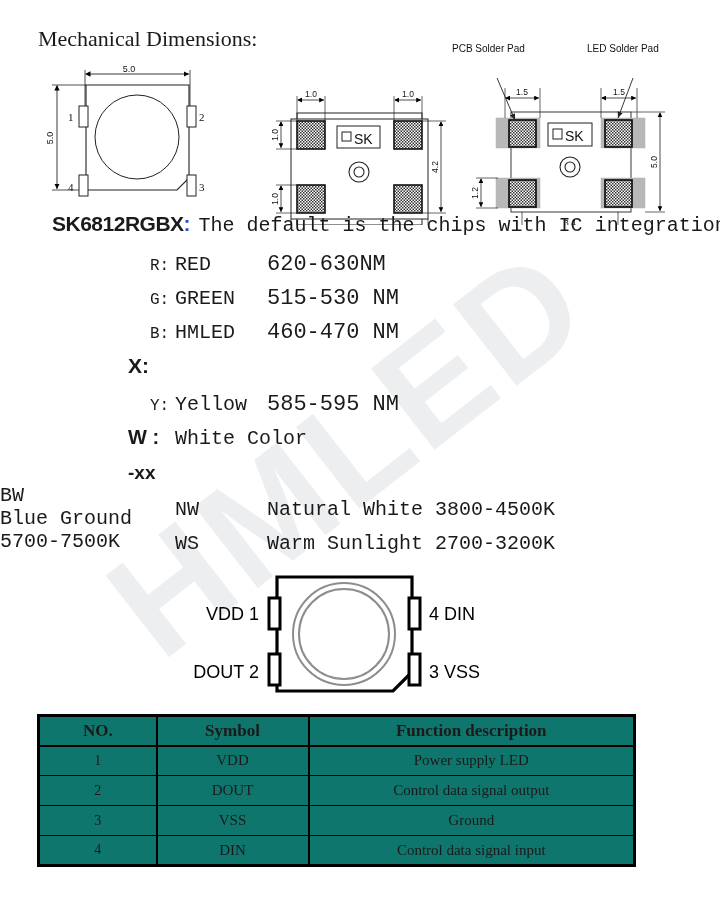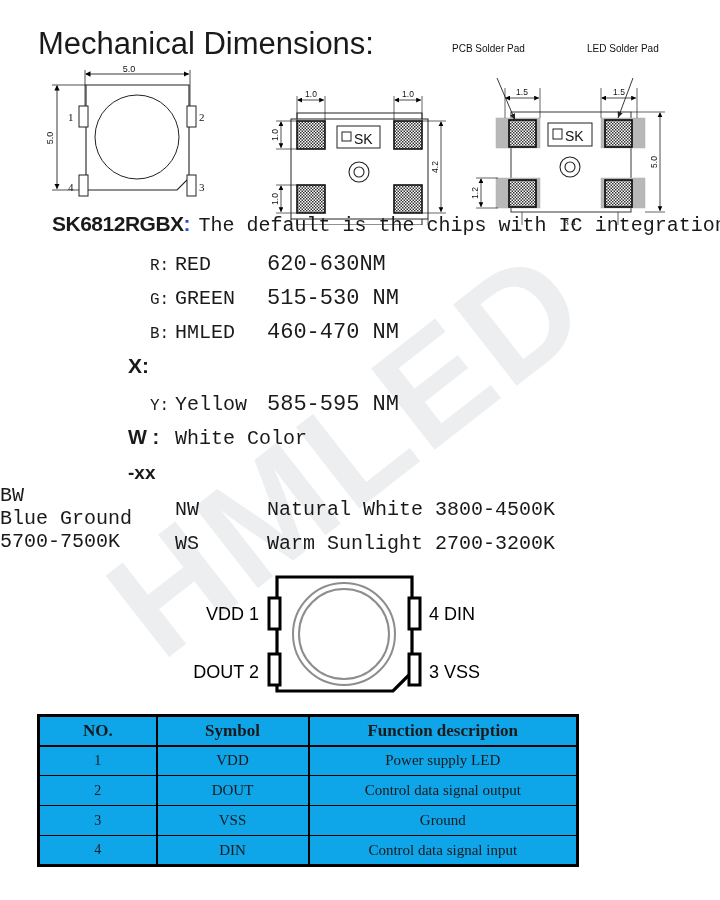--- a/index.html
+++ b/index.html
@@ -32,22 +32,22 @@
     user-select: none;
     z-index: 0;
     line-height: 300px;
   }
 
   
   #title {
     position: absolute;
     left: 38px;
     top: 26px;
-    font-size: 31px;
-    font-family: Liberation Sans, sans-serif;
+    font-size: 22px;
+    font-family: Liberation Serif, serif;
     letter-spacing: 0px;
     white-space: nowrap;
   }
 
   
   #drawings {
     position: absolute;
     left: 0; top: 30px;
     width: 720px; height: 195px;
     z-index: 2;
@@ -96,24 +96,24 @@
     left: 0; top: 560px;
     width: 686px; height: 150px;
     z-index: 2;
   }
 
   
   #pintable {
     position: absolute;
     left: 37px;
     top: 714px;
-    width: 542px;
+    width: 599px;
     border-collapse: collapse;
     z-index: 2;
-    background: #0ea5e9;
+    background: #0f766e;
   }
   #pintable td, #pintable th {
     border: 1px solid #000;
     text-align: center;
     font-family: "Liberation Serif", serif;
     padding: 0;
     height: 30px;
   }
   #pintable thead th {
     font-weight: bold;

